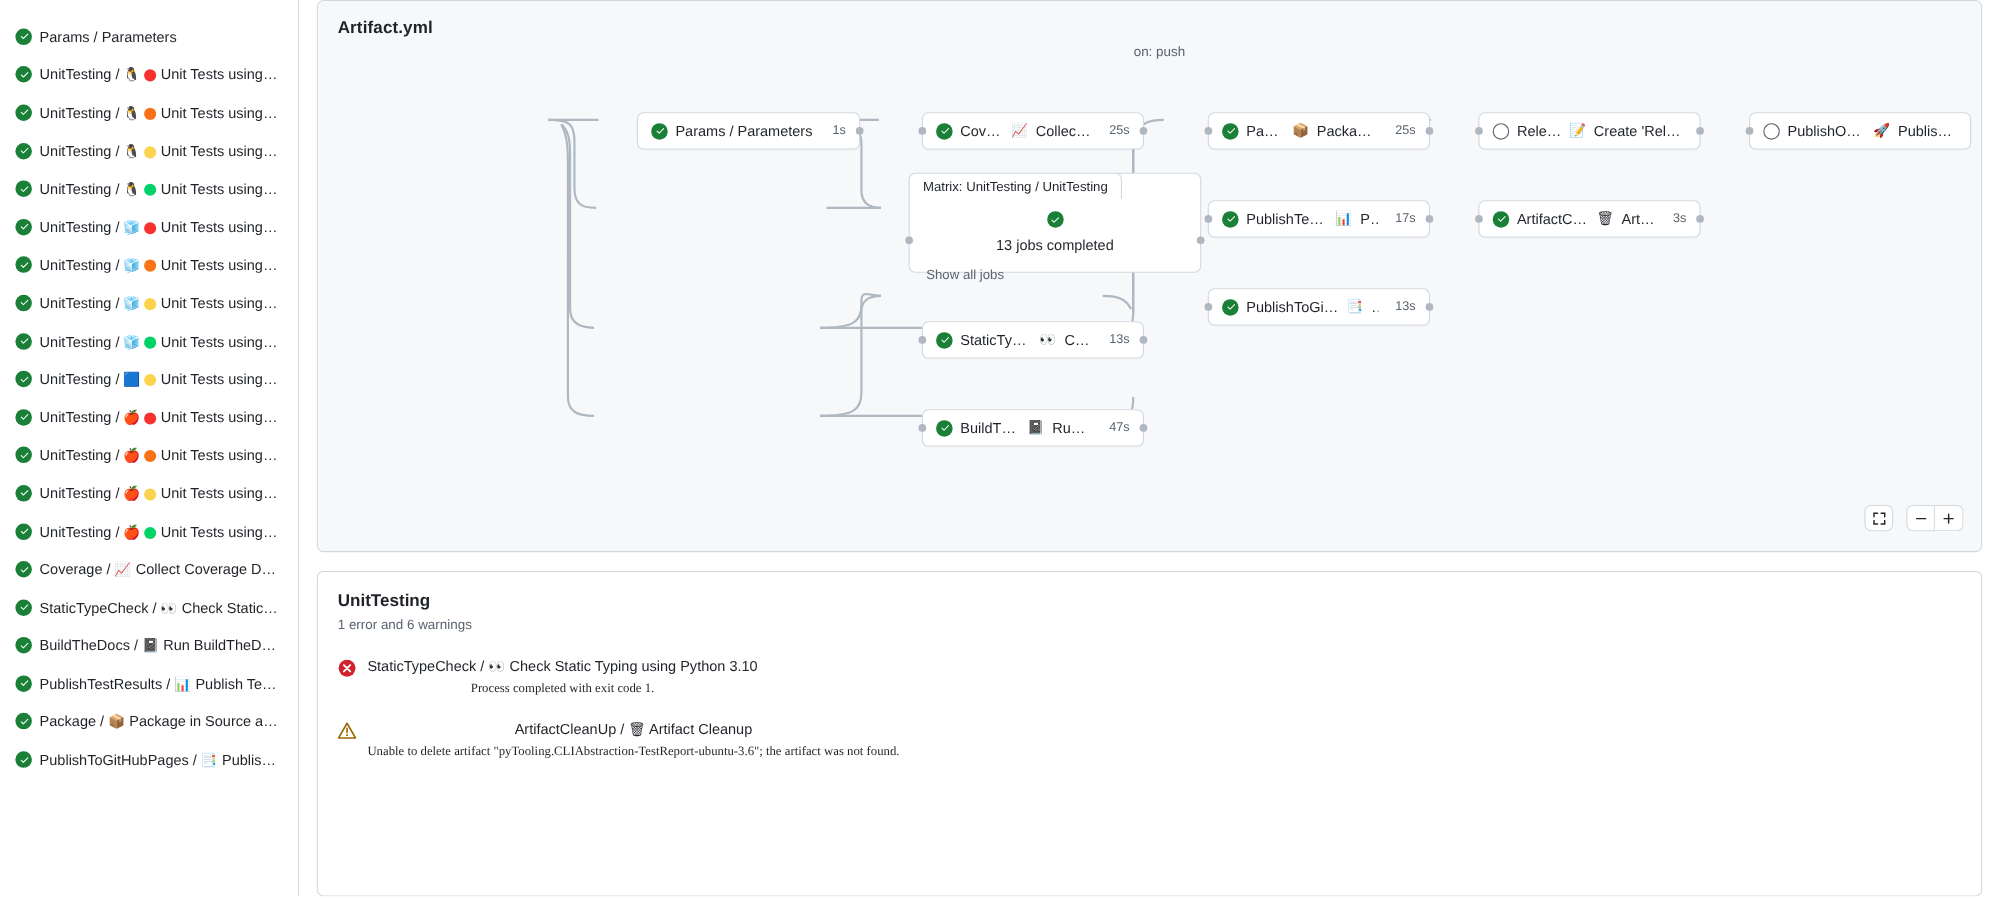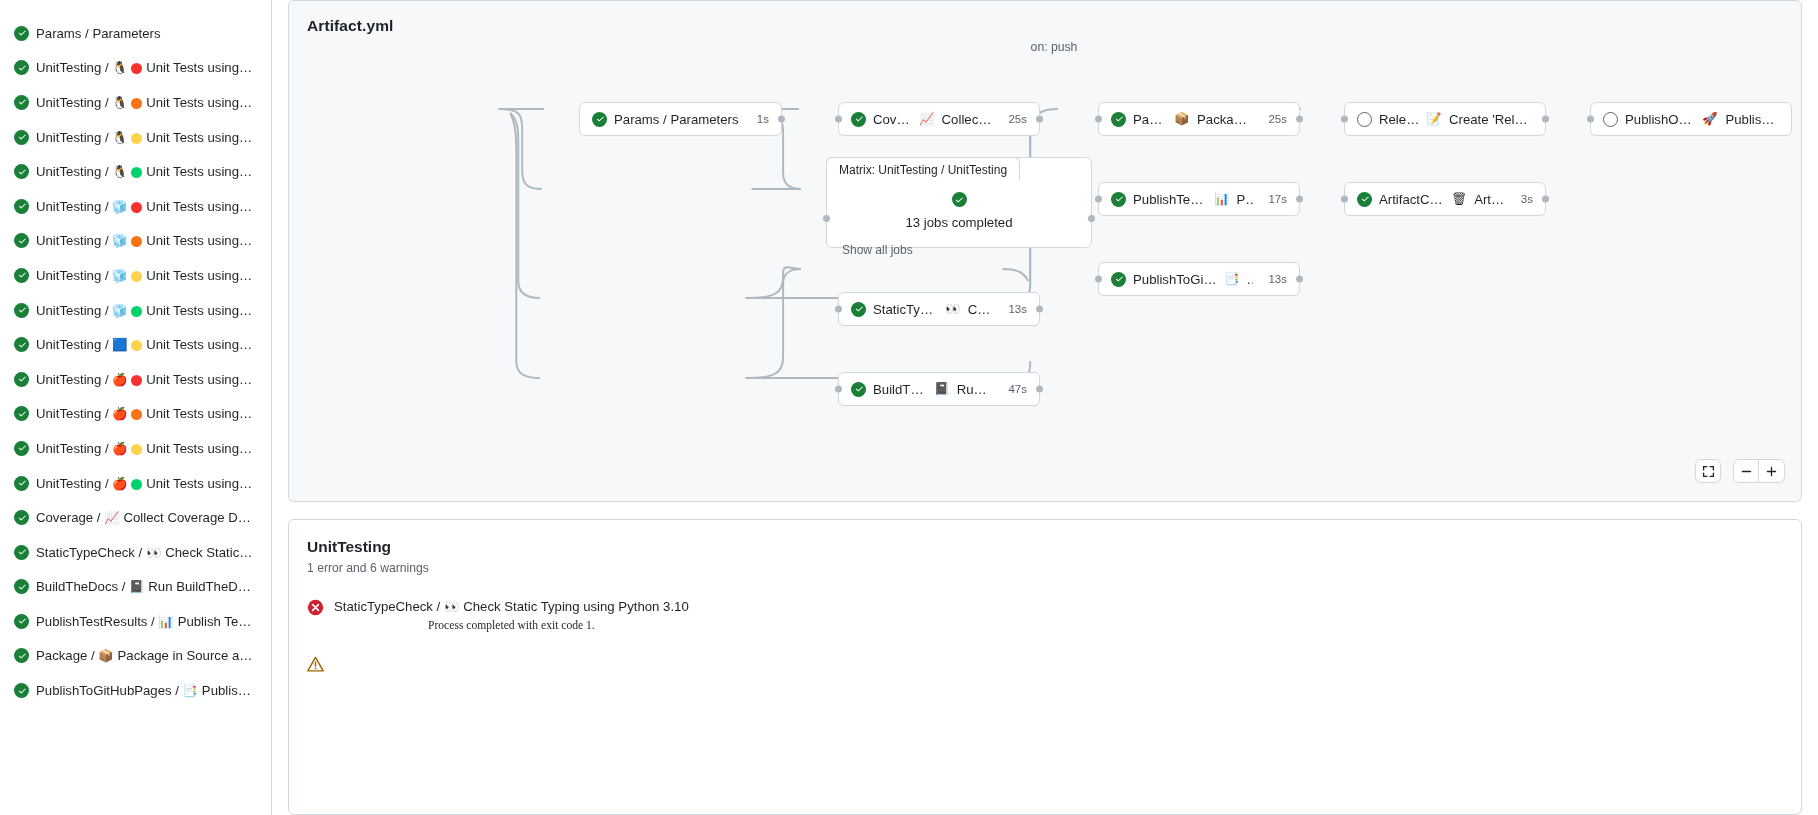--- a/index.html
+++ b/index.html
@@ -583,18 +583,19 @@
                 <path d="M5.3 5.3l5.4 5.4M10.7 5.3l-5.4 5.4" stroke="#fff" stroke-width="1.6" stroke-linecap="round"></path>
               </svg></span>
             <span><span class="annot-head">StaticTypeCheck / <span class="ico-emoji">👀</span> <span>Check Static Typing using Python 3.10</span></span><div class="annot-msg">Process completed with exit code 1.</div></span>
           </div>
           <div class="annot-row">
             <span class="annot-ico"><svg viewBox="0 0 16 16" width="17" height="17">
                 <path d="M8 1.4 15.2 14H0.8z" fill="none" stroke="#9a6700" stroke-width="1.4" stroke-linejoin="round"></path>
                 <path d="M8 5.8v3.6" stroke="#9a6700" stroke-width="1.4" stroke-linecap="round"></path>
                 <circle cx="8" cy="11.6" r=".85" fill="#9a6700"></circle>
               </svg></span>
+            <span><span class="annot-head">ArtifactCleanUp / <span class="ico-emoji">🗑</span> <span>Artifact Cleanup</span></span><div class="annot-msg">Unable to delete artifact "pyTooling.CLIAbstraction-TestReport-ubuntu-3.6"; the artifact was not found.</div></span>
           </div>
         </div>
     </div>
 
   </div>
 </div>
 
 </body></html>

